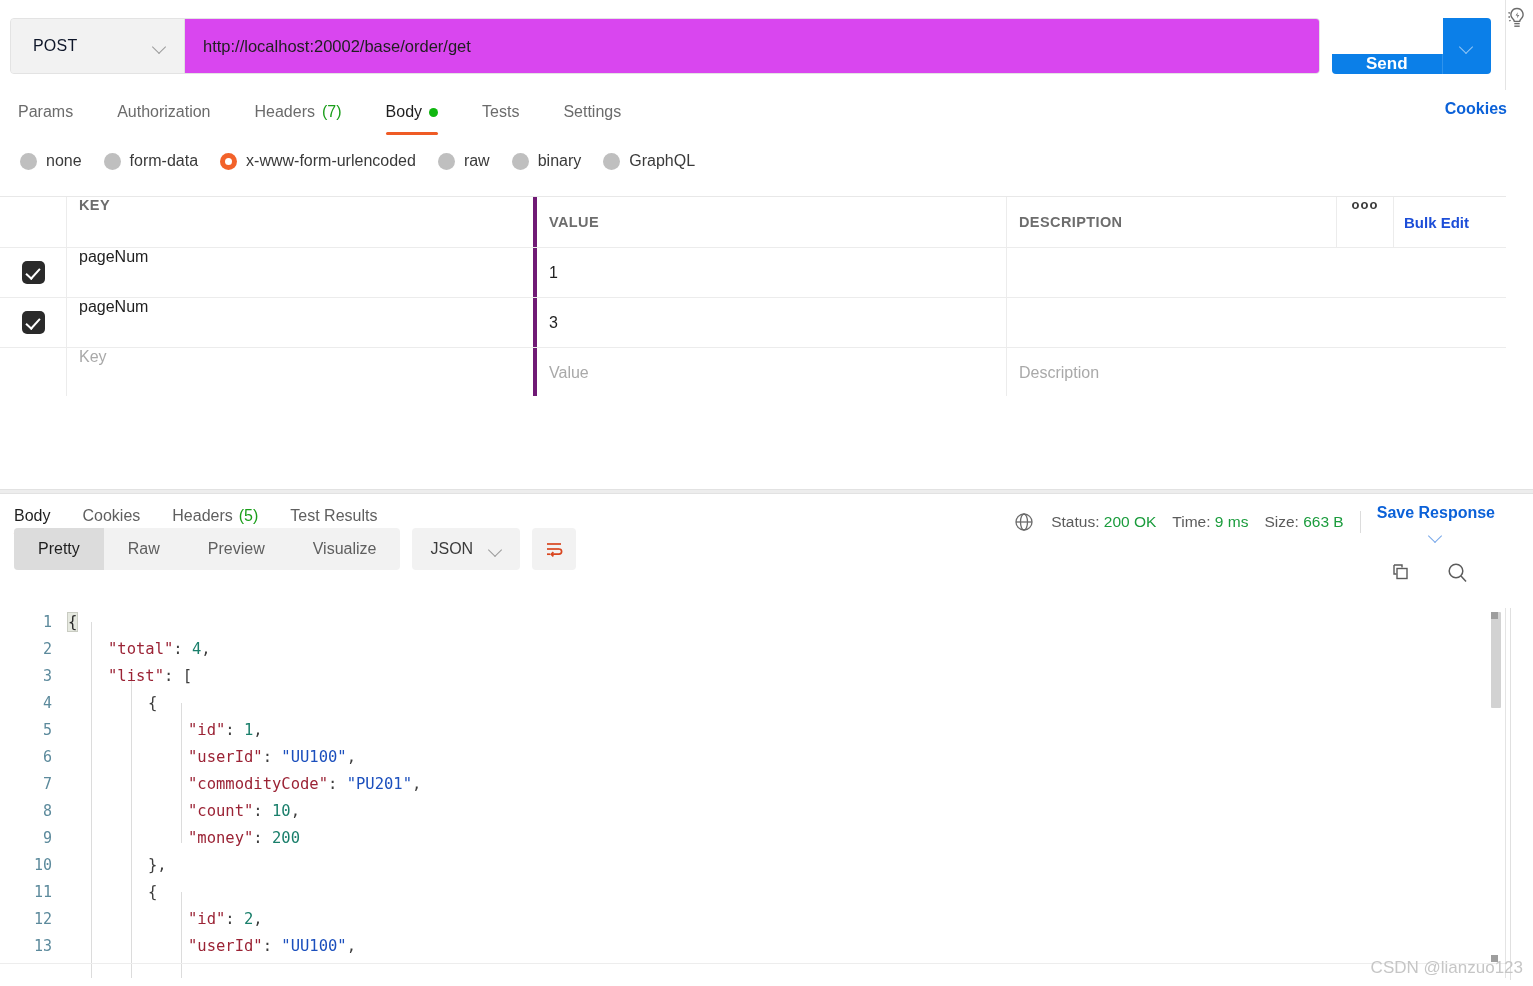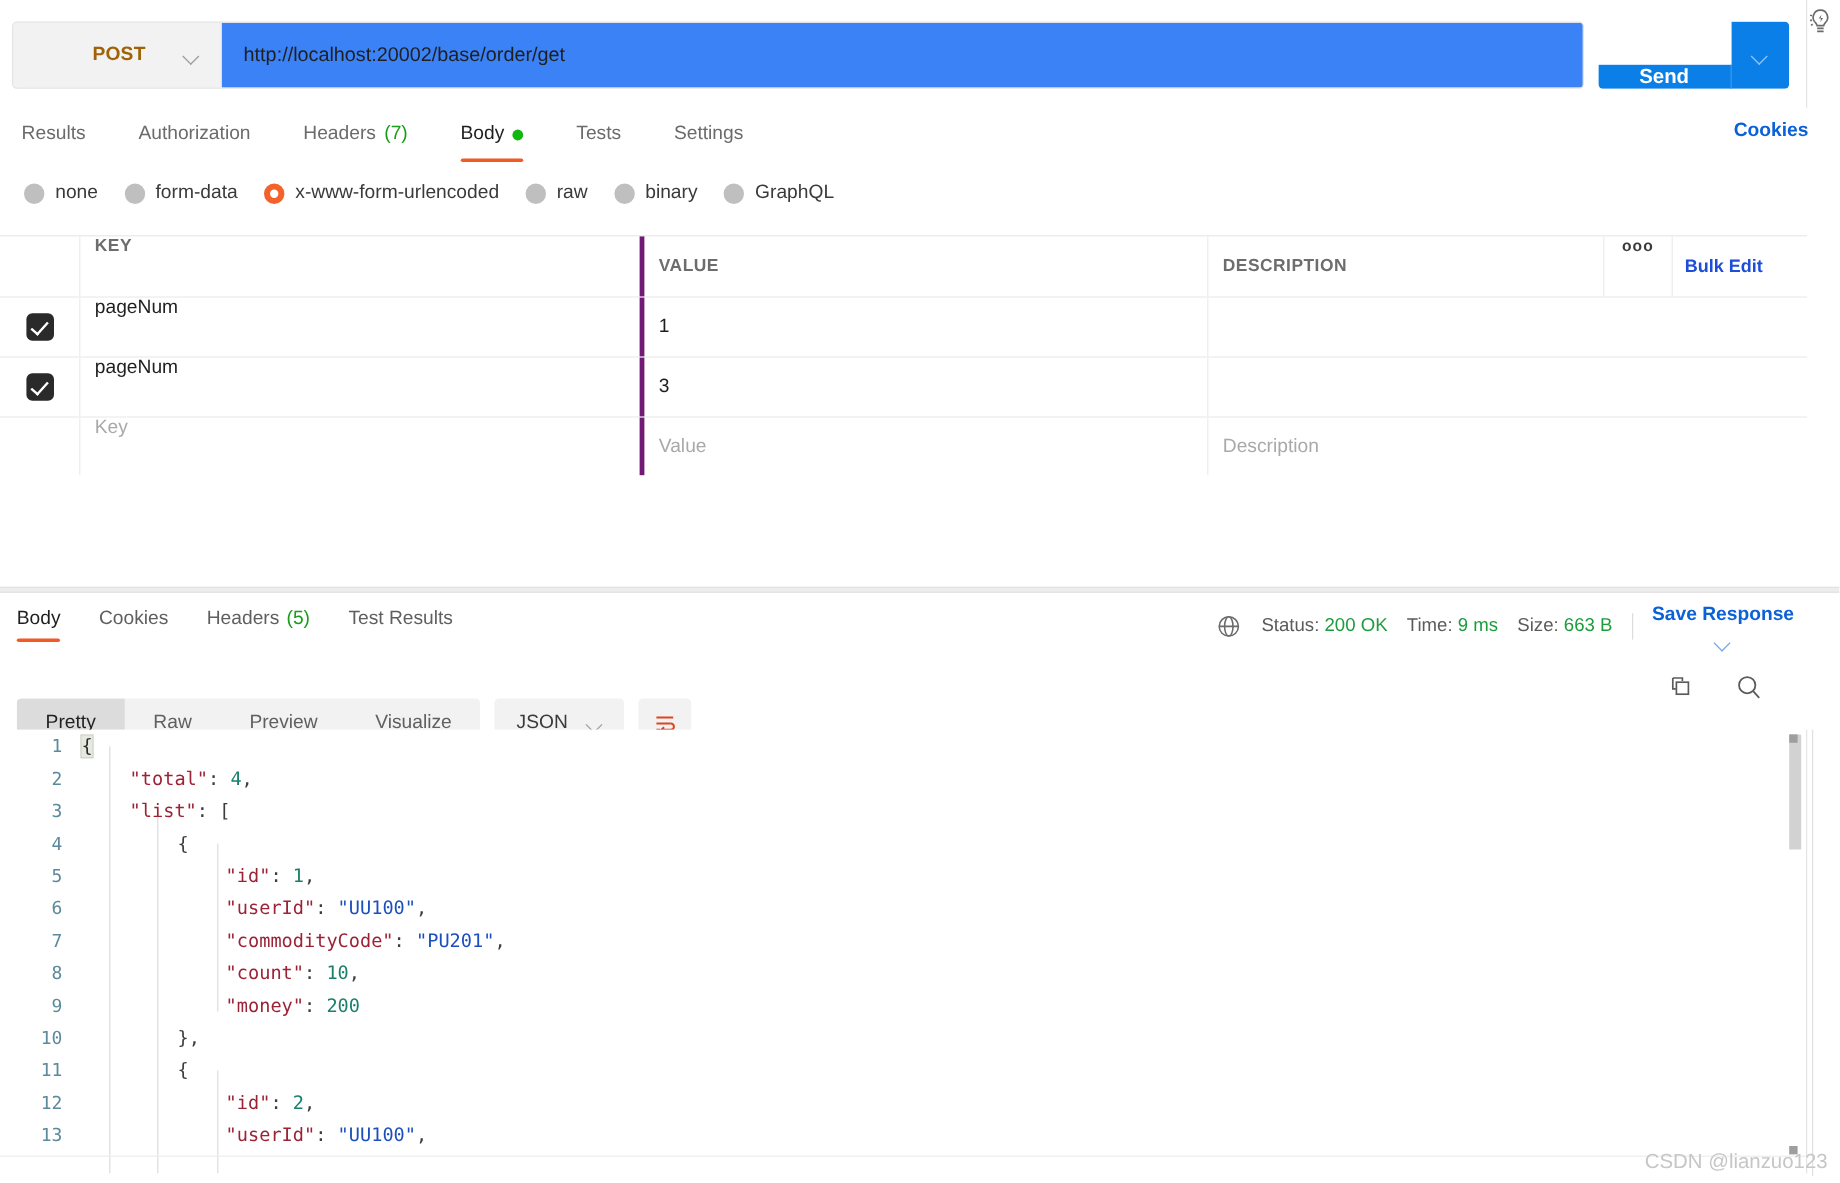--- a/index.html
+++ b/index.html
@@ -27,32 +27,32 @@
     background: #f2f2f2; overflow: hidden;
   }
   .method-select {
     width: 174px; display: flex; align-items: center;
     justify-content: space-between;
     padding: 0 18px 0 22px;
     background: #f2f2f2;
     border-right: 1px solid #e0e0e0;
     cursor: pointer;
   }
-  .method-label { font-size: 16px; font-weight: bold; color: #a16207; letter-spacing: .2px; margin-left: 44px;}
+  .method-label { font-size: 16px; font-weight: normal; color: #0f172a; letter-spacing: .2px;}
   .chev {
     width: 13px; height: 8px; position: relative; opacity: .55;
   }
   .chev::before{
     content:""; position:absolute; left:1px; top:0;
     width: 9px; height: 9px;
     border-right: 1.6px solid #555; border-bottom: 1.6px solid #555;
     transform: rotate(45deg);
   }
   .url-input {
-    flex: 1; border: 0; outline: 0; background: #3b82f6;
+    flex: 1; border: 0; outline: 0; background: #d946ef;
     font-family: "Liberation Sans", sans-serif;
     font-size: 16.5px; color: #1f1f1f;
     padding: 0 18px;
   }
   .send-group {
     position: absolute; left: 1332px; top: 18px;
     height: 56px; display: flex;
     border-radius: 4px; overflow: hidden;
   }
   .send-btn {
@@ -179,21 +179,21 @@
     position: absolute; right: 38px; top: 504px;
     display: flex; align-items: center; gap: 16px;
     font-size: 15.5px; color: #5b5b5b;
   }
   .status-bar .v-ok { color: #1b9c3d; }
   .sb-sep { width:1px; height: 22px; background:#dcdcdc; }
   .save-resp { color:#0b61d8; font-weight:bold; font-size:16px; cursor:pointer; display:flex; align-items:center; gap:9px;flex-direction:column;}
   .save-resp .chev::before { border-color:#0b61d8; }
 
   
-  .pretty-bar { position: absolute; left: 14px; top: 582px; display:flex; align-items:center; gap: 12px;}
+  .pretty-bar { position: absolute; left: 14px; top: 528px; display:flex; align-items:center; gap: 12px;}
   .seg {
     display:flex; background:#f2f2f2; border-radius: 4px; overflow:hidden; height: 42px;
   }
   .seg-item {
     padding: 0 24px; display:flex; align-items:center;
     font-size: 16px; color:#5f5f5f; cursor:pointer;
   }
   .seg-item.active { background:#dcdcdc; color:#1f1f1f; }
   .json-select {
     height: 42px; background:#f2f2f2; border-radius:4px;
@@ -285,21 +285,21 @@
       <line x1="9.3" y1="22.2" x2="14.7" y2="22.2" stroke="#6b6b6b" stroke-width="1.4"></line>
       <path d="M12.8 8.2l-2.2 3.3h1.9l-.5 2.8 2.3-3.4h-2z" fill="#6b6b6b"></path>
       <line x1="3.4" y1="8.6" x2="5" y2="9.2" stroke="#6b6b6b" stroke-width="1.3"></line>
       <line x1="3.4" y1="13" x2="5" y2="13" stroke="#6b6b6b" stroke-width="1.3"></line>
       <line x1="4.2" y1="17" x2="5.6" y2="16.2" stroke="#6b6b6b" stroke-width="1.3"></line>
     </svg>
   </div>
 
   <div class="req-tabs">
     <div class="rtab">
-      <span>Results</span>
+      <span>Params</span>
     </div>
     <div class="rtab">
       <span>Authorization</span>
     </div>
     <div class="rtab">
       <span>Headers</span>
       <span class="count-green">(7)</span>
     </div>
     <div class="rtab active">
       <span>Body</span>

